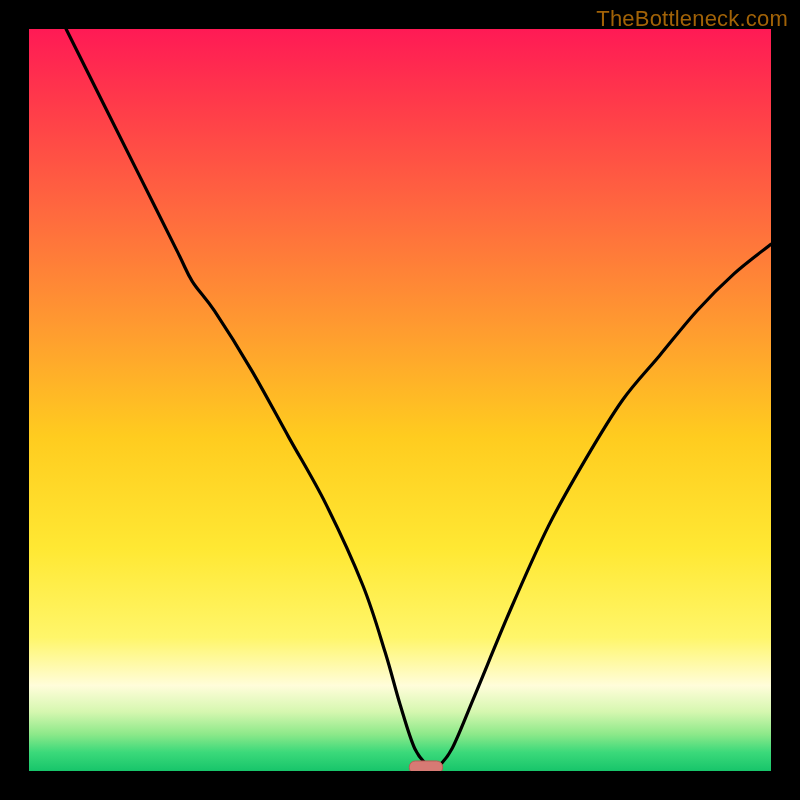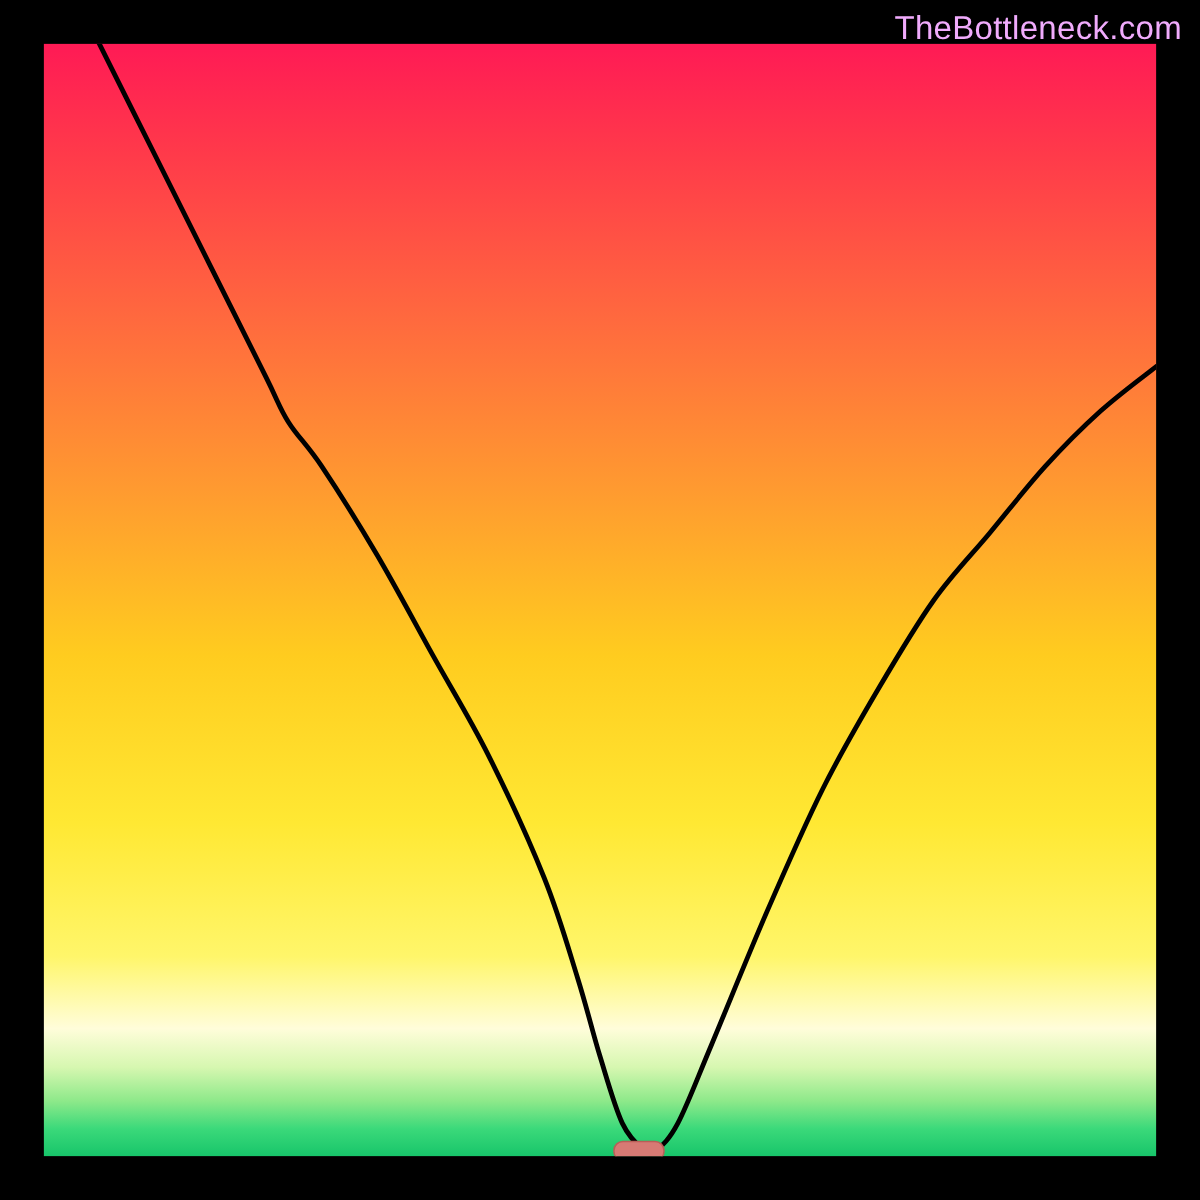--- a/index.html
+++ b/index.html
@@ -34,21 +34,21 @@
   .curve-svg {
     position: absolute;
     inset: 0;
     width: 100%;
     height: 100%;
   }
   .watermark {
     position: absolute;
     top: 6px;
     right: 12px;
-    color: #f0abfc;
+    color: #a16207;
     font-size: 22px;
     font-weight: 500;
     letter-spacing: 0.2px;
     user-select: none;
   }
 </style>
 </head>
 <body>
 <div class="frame">
 

